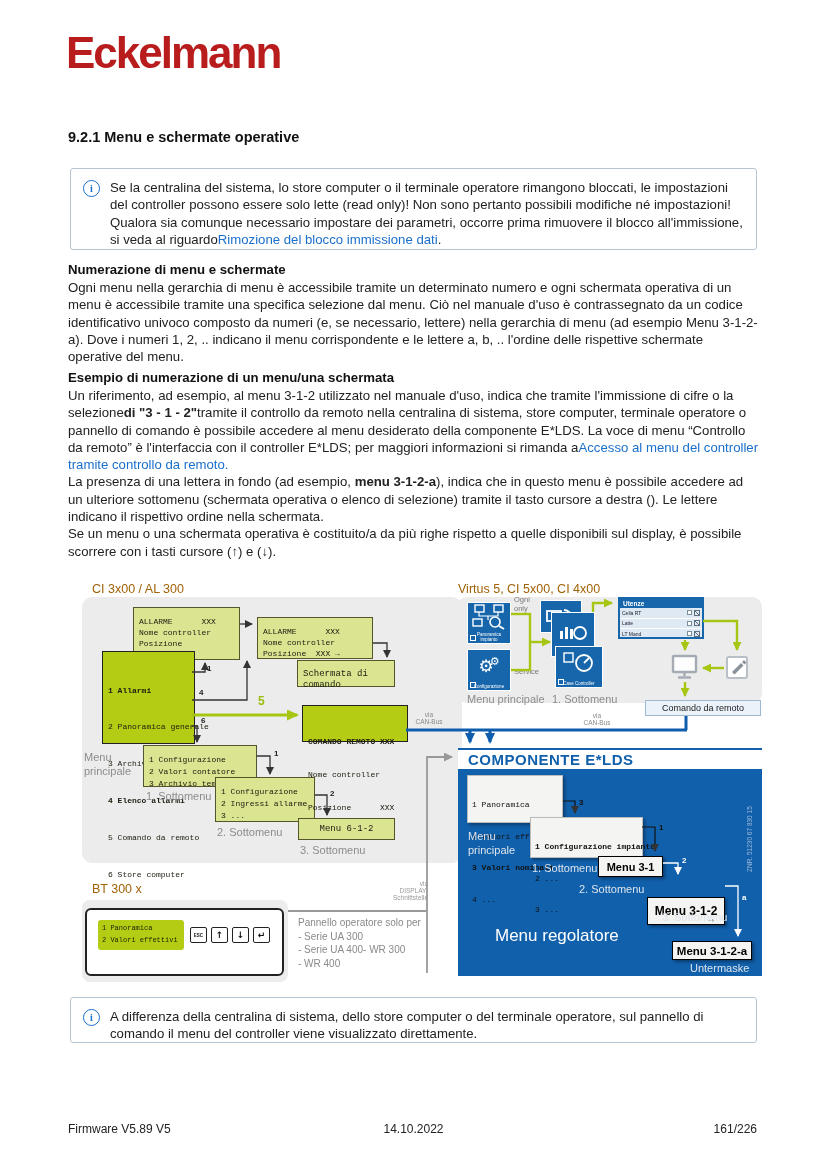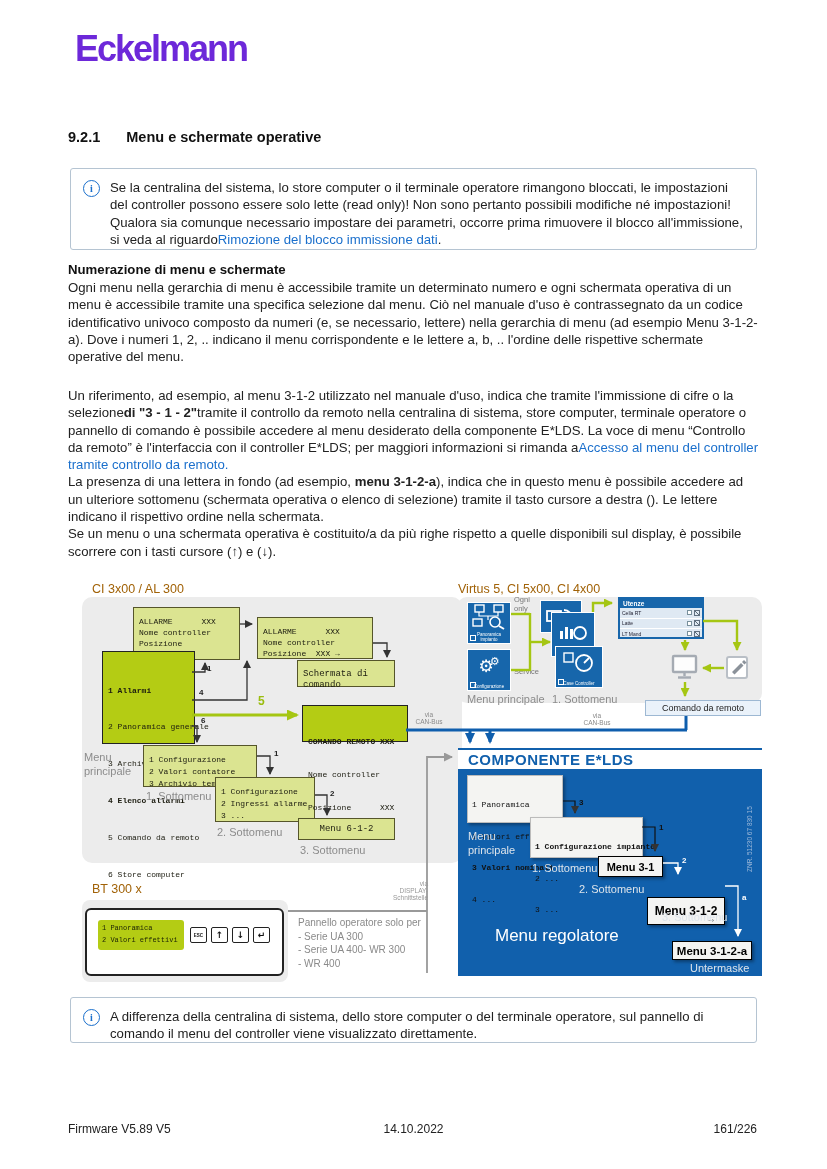--- a/index.html
+++ b/index.html
@@ -1,21 +1,21 @@
 <!DOCTYPE html>
 <html><head>
 <meta charset="utf-8">
 <style>
   html,body{margin:0;padding:0;background:#9a9a9a;}
   .page{position:relative;width:827px;height:1169px;background:#fff;margin:0 auto;
         font-family:"Liberation Sans",sans-serif;color:#1b1b1d;overflow:hidden;}
   .a{position:absolute;}
-  .logo{left:66px;top:28px;font-size:36px;font-weight:700;color:#6d28d9;letter-spacing:-2px;margin-left:9px;}
+  .logo{left:66px;top:28px;font-size:44px;font-weight:700;color:#b91c1c;letter-spacing:-2px;}
   .h1{left:68px;top:129px;font-size:14.5px;font-weight:700;color:#111;}
-  .h1 .num{margin-right:26px;}
+  .h1 .num{margin-right:4px;}
   .infobox{left:70px;width:687px;border:1px solid #b5c4d2;border-radius:3px;display:flex;
            gap:10px;padding:10px 12px 8px 12px;box-sizing:border-box;background:#fff;}
   .iicon{width:15px;height:15px;border:1.5px solid #1a6fcc;border-radius:50%;color:#1a6fcc;
          font-size:10px;font-weight:700;display:flex;align-items:center;justify-content:center;
          flex:0 0 auto;margin-top:1px;font-family:"Liberation Serif",serif;}
   .itext{font-size:13.2px;line-height:17.4px;color:#222;}
   .link{color:#1a6fcc;cursor:pointer;text-decoration:none;}
   .bh{left:68px;font-size:13.2px;font-weight:700;color:#111;}
   .bp{left:68px;width:692px;font-size:13.2px;line-height:17.3px;color:#222;}
   .b{font-weight:700;}
@@ -75,20 +75,21 @@
   <div class="a h1"><span class="num">9.2.1</span><span>Menu e schermate operative</span></div>
 
   <div class="a infobox" style="top:168px;height:82px;">
     <div class="iicon">i</div>
     <div class="itext"><span>Se la centralina del sistema, lo store computer o il terminale operatore rimangono bloccati, le impostazioni del controller possono essere solo lette (read only)! Non sono pertanto possibili modifiche né impostazioni! Qualora sia comunque necessario impostare dei parametri, occorre prima rimuovere il blocco all'immissione, si veda al riguardo</span><a class="link">Rimozione del blocco immissione dati</a><span>.</span></div>
   </div>
 
   <div class="a bh" style="top:262px;">Numerazione di menu e schermate</div>
   <div class="a bp" style="top:279px;">Ogni menu nella gerarchia di menu è accessibile tramite un determinato numero e ogni schermata operativa di un menu è accessibile tramite una specifica selezione dal menu. Ciò nel manuale d'uso è contrassegnato da un codice identificativo univoco composto da numeri (e, se necessario, lettere) nella gerarchia di menu (ad esempio Menu 3-1-2-a). Dove i numeri 1, 2, .. indicano il menu corrispondente e le lettere a, b, .. l'ordine delle rispettive schermate operative del menu.</div>
 
+  <div class="a bh" style="top:370px;">Esempio di numerazione di un menu/una schermata</div>
   <div class="a bp" style="top:387px;"><span>Un riferimento, ad esempio, al menu 3-1-2 utilizzato nel manuale d'uso, indica che tramite l'immissione di cifre o la selezione</span><span class="b">di "3 - 1 - 2"</span><span>tramite il controllo da remoto nella centralina di sistema, store computer, terminale operatore o pannello di comando è possibile accedere al menu desiderato della componente E*LDS. La voce di menu “Controllo da remoto” è l'interfaccia con il controller E*LDS; per maggiori informazioni si rimanda a</span><a class="link">Accesso al menu del controller tramite controllo da remoto.</a><br><span>La presenza di una lettera in fondo (ad esempio, </span><span class="b">menu 3-1-2-a</span><span>), indica che in questo menu è possibile accedere ad un ulteriore sottomenu (schermata operativa o elenco di selezione) tramite il tasto cursore a destra (). Le lettere indicano il rispettivo ordine nella schermata.</span><br><span>Se un menu o una schermata operativa è costituito/a da più righe rispetto a quelle disponibili sul display, è possibile scorrere con i tasti cursore (↑) e (↓).</span></div>
 
   <div class="a dlabel" style="left:92px;top:582px;">CI 3x00 / AL 300</div>
   <div class="a panel" style="left:82px;top:597px;width:380px;height:266px;"></div>
 
   <div class="a gbox" style="left:133px;top:607px;width:107px;height:53px;">ALLARME      XXX
 Nome controller
 Posizione
 ...</div>
   <div class="a gbox" style="left:257px;top:617px;width:116px;height:42px;">ALLARME      XXX

